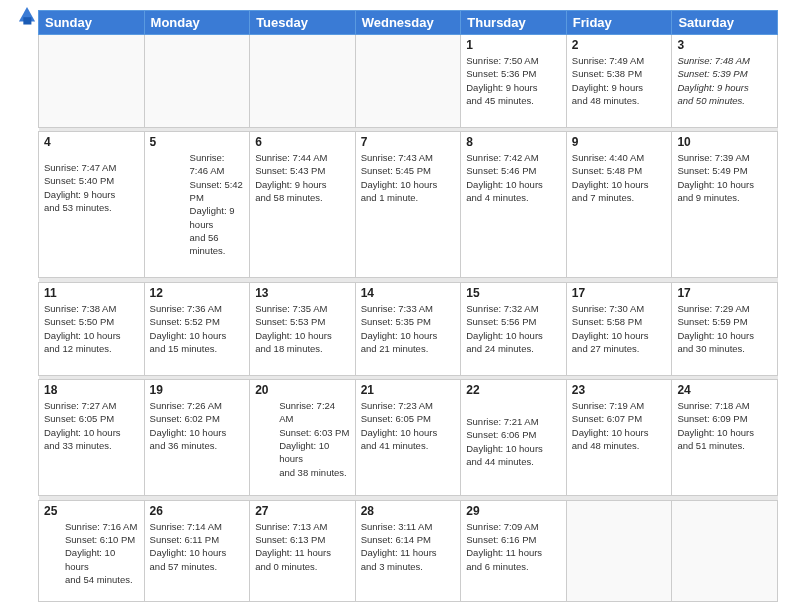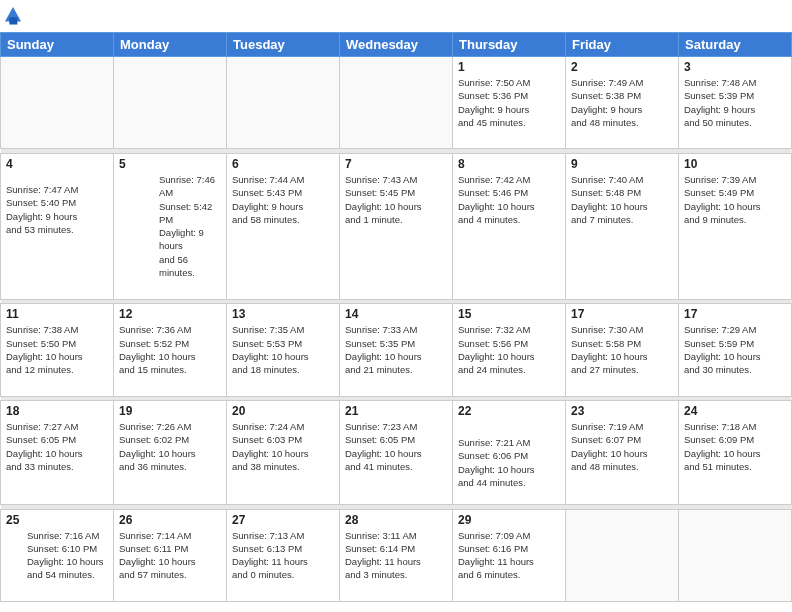--- a/index.html
+++ b/index.html
@@ -6,23 +6,23 @@
     body {
       font-family: Arial, sans-serif;
       background: #fff;
       width: 792px;
       height: 612px;
       overflow: hidden;
     }
     .page {
       width: 792px;
       height: 612px;
-      padding: 10px 0;
+      padding: 10px 14px;
       display: flex;
-      flex-direction: column;
+      flex-direction: row;
     }
     .header {
       display: flex;
       justify-content: space-between;
       align-items: flex-start;
       margin-bottom: 6px;
     }
     .logo {
       display: flex;
       align-items: center;
@@ -140,21 +140,21 @@
           </td>
           <td>
             <span class="day-number">2</span>
             <div class="day-info" style="white-space: pre-line;">Sunrise: 7:49 AM
 Sunset: 5:38 PM
 Daylight: 9 hours
 and 48 minutes.</div>
           </td>
           <td>
             <span class="day-number">3</span>
-            <div class="day-info" style="white-space: pre-line;">Sunrise: 7:48 AM
+            <div class="day-info" style="white-space: pre-line; font-style: italic;">Sunrise: 7:48 AM
 Sunset: 5:39 PM
 Daylight: 9 hours
 and 50 minutes.</div>
           </td>
         </tr>
         <tr>
           <td colspan="7" style="height: 4px; background-color: rgb(232, 232, 232); padding: 0px; border: none;"></td>
         </tr>
         <tr>
           <td>
@@ -187,21 +187,21 @@
           </td>
           <td>
             <span class="day-number">8</span>
             <div class="day-info" style="white-space: pre-line;">Sunrise: 7:42 AM
 Sunset: 5:46 PM
 Daylight: 10 hours
 and 4 minutes.</div>
           </td>
           <td>
             <span class="day-number">9</span>
-            <div class="day-info" style="white-space: pre-line;">Sunrise: 7:40 AM
+            <div class="day-info" style="white-space: pre-line;">Sunrise: 4:40 AM
 Sunset: 5:48 PM
 Daylight: 10 hours
 and 7 minutes.</div>
           </td>
           <td>
             <span class="day-number">10</span>
             <div class="day-info" style="white-space: pre-line;">Sunrise: 7:39 AM
 Sunset: 5:49 PM
 Daylight: 10 hours
 and 9 minutes.</div>
@@ -274,21 +274,21 @@
           </td>
           <td>
             <span class="day-number">19</span>
             <div class="day-info" style="white-space: pre-line;">Sunrise: 7:26 AM
 Sunset: 6:02 PM
 Daylight: 10 hours
 and 36 minutes.</div>
           </td>
           <td>
             <span class="day-number">20</span>
-            <div class="day-info" style="white-space: pre-line;">Sunrise: 7:24 AM
+            <div class="day-info" style="white-space: pre-line; margin-left: 24px;">Sunrise: 7:24 AM
 Sunset: 6:03 PM
 Daylight: 10 hours
 and 38 minutes.</div>
           </td>
           <td>
             <span class="day-number">21</span>
             <div class="day-info" style="white-space: pre-line;">Sunrise: 7:23 AM
 Sunset: 6:05 PM
 Daylight: 10 hours
 and 41 minutes.</div>

